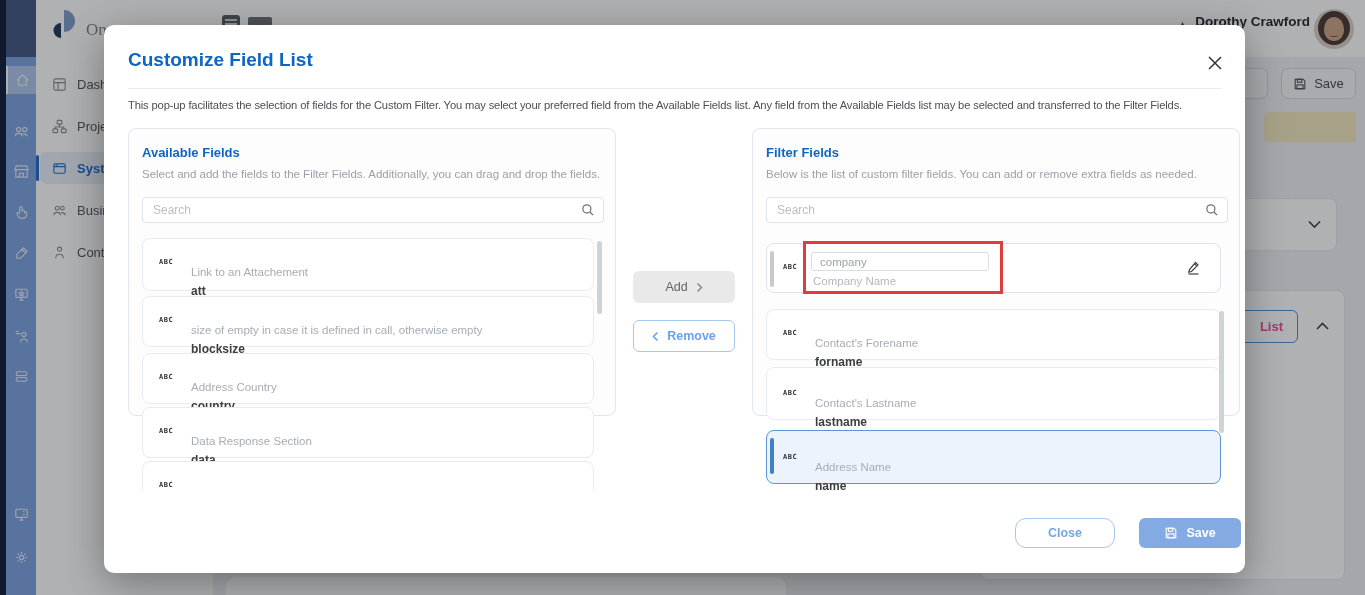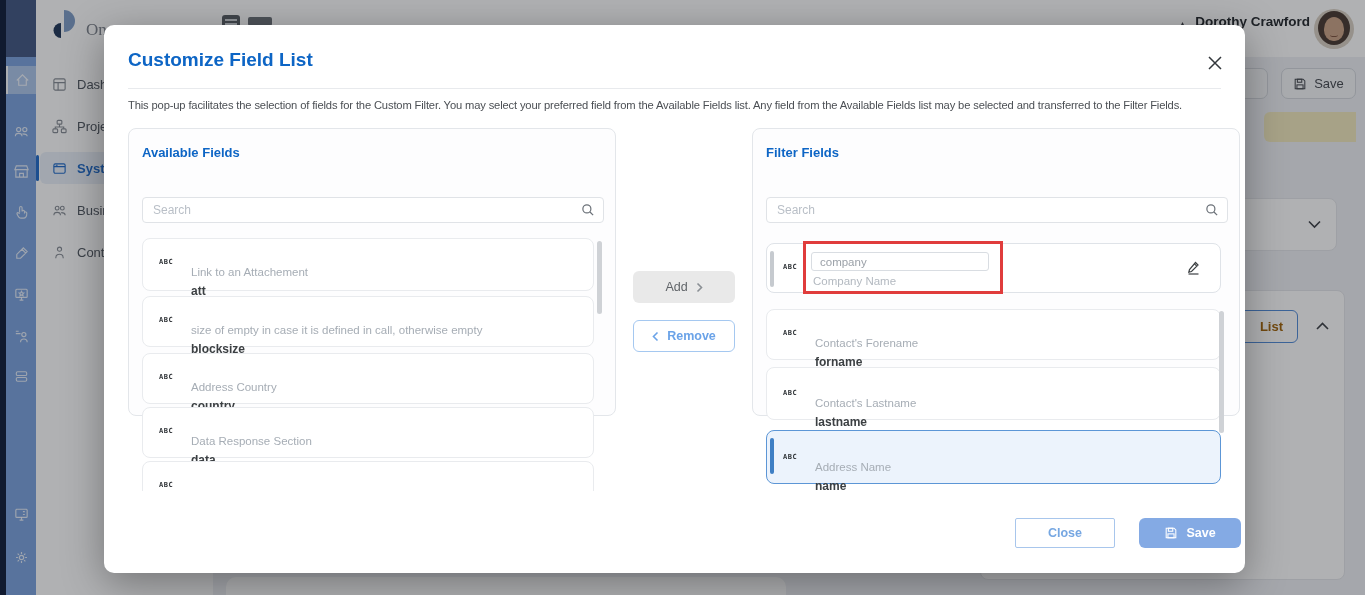--- a/index.html
+++ b/index.html
@@ -36,21 +36,21 @@
   .avatar .smile { position:absolute; left:16px; top:24px; width:8px; height:4px; border-bottom:1.5px solid #7a4f3a; border-radius:50%; }
 
   .content-bg { position:absolute; left:213px; top:57px; width:1152px; height:538px; background:#eef0f4; z-index:1; }
   .bg-btn { position:absolute; height:31px; border-radius:7px; background:#f5f6f8; border:1px solid #d3d7dc;
             display:flex; align-items:center; justify-content:center; gap:7px; font-size:13px; color:#44484e; z-index:2; }
   .bg-btn svg { stroke:#44484e; fill:none; stroke-width:1.2; }
   .beige-bar { position:absolute; left:1264px; top:112px; width:92px; height:30px; background:#f2e9bc; border-radius:6px 0 0 6px; z-index:2; }
   .acc-card { position:absolute; background:#fff; border:1px solid #e4e6ea; border-radius:8px; z-index:2; }
   .chev { stroke:#3a3e44; fill:none; stroke-width:1.6; }
   .list-btn { position:absolute; left:1200px; top:310px; width:98px; height:33px; border:1px solid #4f8ad8; border-radius:6px;
-              background:#fff; color:#a16207; font-size:13px; font-weight:bold; display:flex; align-items:center; justify-content:flex-end;
+              background:#fff; color:#ec4899; font-size:13px; font-weight:bold; display:flex; align-items:center; justify-content:flex-end;
               padding-right:14px; z-index:2; }
   .bottom-card { position:absolute; left:226px; top:577px; width:560px; height:40px; background:#fff; border-radius:10px; z-index:2; }
 
   
   .overlay { position:absolute; inset:0; background:rgba(23,25,31,.34); z-index:50; }
   .modal { position:absolute; left:104px; top:25px; width:1141px; height:548px; background:#fff; border-radius:10px;
            box-shadow:0 10px 40px rgba(0,0,0,.35); z-index:100; }
   .modal-title { position:absolute; left:24px; top:24px; font-size:19px; font-weight:bold; color:#0d65c5; }
   .modal-close { position:absolute; right:22px; top:30px; width:16px; height:16px; cursor:pointer; }
   .modal-close svg { stroke:#33373c; stroke-width:1.5; }
@@ -88,21 +88,21 @@
   .edit-ico { position:absolute; right:18px; top:15px; }
   .edit-ico svg { stroke:#3c4043; fill:none; stroke-width:1.2; }
 
   .mid-btn { position:absolute; left:529px; width:102px; height:32px; border-radius:6px; display:flex; align-items:center;
              justify-content:center; gap:8px; font-size:12.5px; }
   .btn-add { top:246px; background:#e9e9e9; color:#606468; border:none; }
   .btn-add svg { stroke:#8a8f94; fill:none; stroke-width:1.6; }
   .btn-remove { top:295px; background:#fff; color:#6ba3e8; font-weight:bold; border:1px solid #a5c8f0; }
   .btn-remove svg { stroke:#6ba3e8; fill:none; stroke-width:1.6; }
 
-  .btn-close { position:absolute; left:911px; top:493px; width:100px; height:30px; border-radius:2px; background:#fff;
+  .btn-close { position:absolute; left:911px; top:493px; width:100px; height:30px; border-radius:11px; background:#fff;
                border:1px solid #a8c6ec; color:#76a7e2; font-weight:bold; font-size:12.5px;
                display:flex; align-items:center; justify-content:center; }
   .btn-save { position:absolute; left:1035px; top:493px; width:102px; height:30px; border-radius:6px; background:#84aae4;
               border:none; color:#fff; font-weight:bold; font-size:12.5px;
               display:flex; align-items:center; justify-content:center; gap:8px; }
   .btn-save svg { stroke:#fff; fill:none; stroke-width:1.2; }
 </style>
 </head>
 <body>
 
@@ -268,20 +268,21 @@
     <div class="modal-close">
       <svg width="16" height="16" viewBox="0 0 16 16">
           <path d="M2 2 L14 14 M14 2 L2 14"></path>
         </svg>
     </div>
     <div class="modal-divider"></div>
     <div class="modal-desc">This pop-up facilitates the selection of fields for the Custom Filter. You may select your preferred field from the Available Fields list. Any field from the Available Fields list may be selected and transferred to the Filter Fields.</div>
 
     <div class="panel avail">
       <div class="panel-title">Available Fields</div>
+      <div class="panel-sub">Select and add the fields to the Filter Fields. Additionally, you can drag and drop the fields.</div>
       <div class="searchbox">
         <input type="text" placeholder="Search" style="">
         <span class="search-ico">
           <svg width="14" height="14" viewBox="0 0 15 15">
               <circle cx="6.3" cy="6.3" r="4.3"></circle>
               <path d="M9.6 9.6 L13 13"></path>
             </svg>
         </span>
       </div>
       <div class="flist">
@@ -321,20 +322,21 @@
     </button>
     <button class="mid-btn btn-add">
       <span>Add</span>
       <svg width="7" height="11" viewBox="0 0 7 11">
           <polyline points="1.5,1.5 5.5,5.5 1.5,9.5"></polyline>
         </svg>
     </button>
 
     <div class="panel filt">
       <div class="panel-title">Filter Fields</div>
+      <div class="panel-sub">Below is the list of custom filter fields. You can add or remove extra fields as needed.</div>
       <div class="searchbox">
         <input type="text" placeholder="Search" style="">
         <span class="search-ico">
           <svg width="14" height="14" viewBox="0 0 15 15">
               <circle cx="6.3" cy="6.3" r="4.3"></circle>
               <path d="M9.6 9.6 L13 13"></path>
             </svg>
         </span>
       </div>
       <div class="flist">

